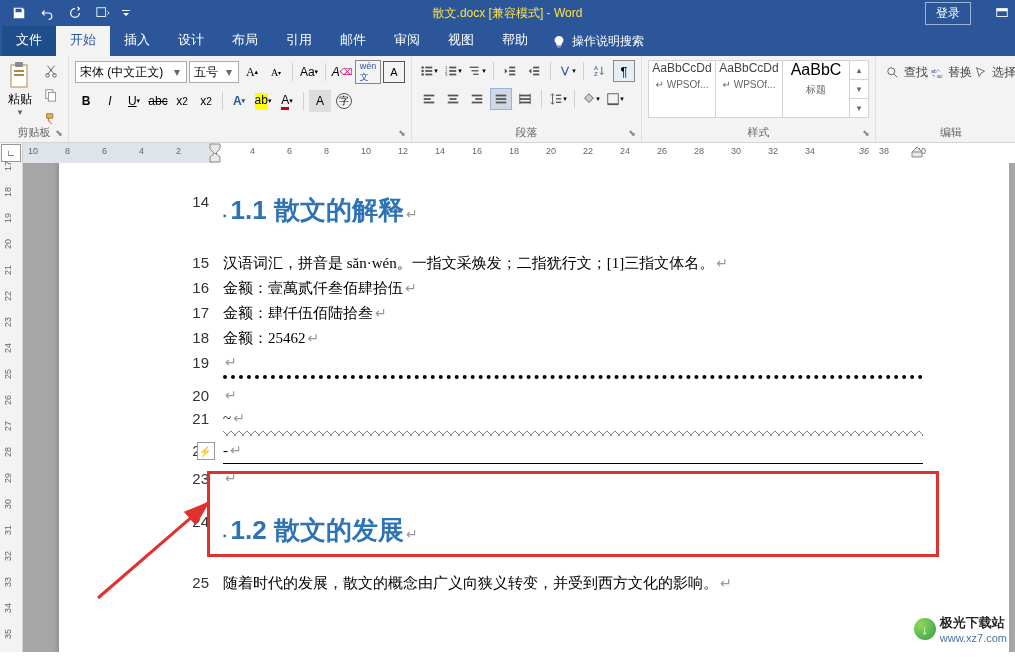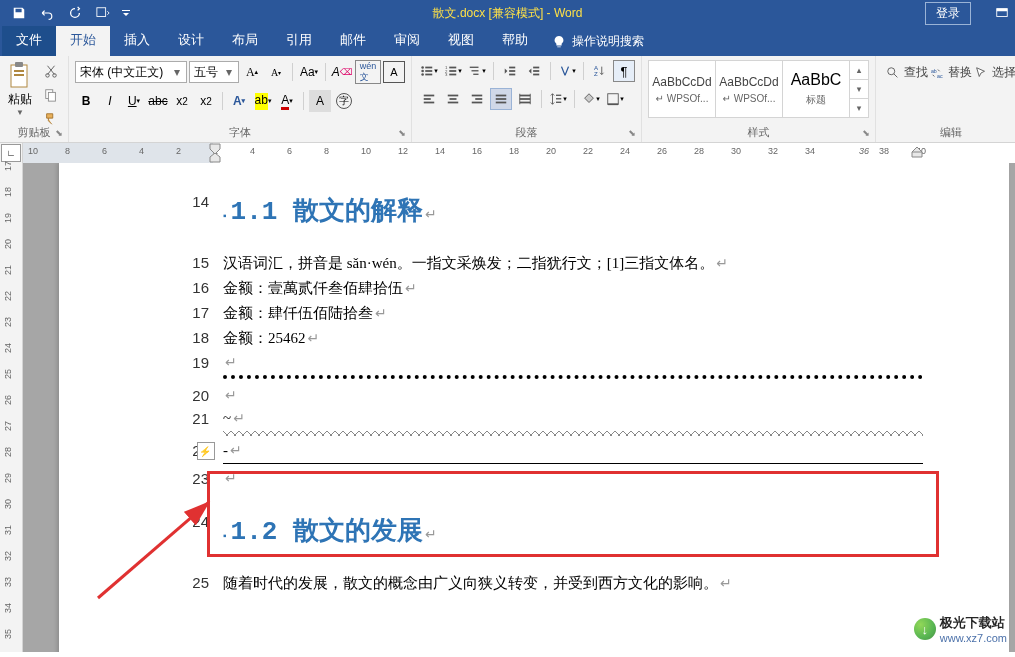--- a/index.html
+++ b/index.html
@@ -18,21 +18,21 @@
 .group{border-right:1px solid #e1e1e1;display:flex;flex-direction:column;justify-content:space-between;padding:4px 6px 0;position:relative;}
 .group .label{text-align:center;font-size:11px;color:#666;padding:2px 0;}
 .group .launcher{position:absolute;right:3px;bottom:3px;width:12px;height:12px;display:flex;align-items:center;justify-content:center;color:#888;cursor:pointer;font-size:9px;}
 .btn{display:flex;align-items:center;justify-content:flex-end;cursor:pointer;border:1px solid transparent;}
 .row{display:flex;align-items:center;gap:2px;}
 .combo{background:#fff;border:1px solid #ababab;height:20px;display:flex;align-items:center;padding:0 2px 0 4px;font-size:12px;}
 .combo .dd{width:14px;text-align:center;color:#666;}
 .ico{width:20px;height:20px;display:flex;align-items:center;justify-content:center;}
 .sep{width:1px;height:18px;background:#d0d0d0;margin:0 3px;}
 .style-gal{display:flex;align-items:center;}
-.style-item{width:66px;height:56px;border:1px solid #d4d4d4;background:#fff;display:flex;flex-direction:column;align-items:center;justify-content:center;margin-right:-1px;cursor:pointer;}
+.style-item{width:66px;height:56px;border:1px solid #d4d4d4;background:#fff;display:flex;flex-direction:column;align-items:center;margin-right:-1px;cursor:pointer;}
 .style-item .preview{font-size:12px;color:#444;}
 .style-item .name{font-size:10px;color:#666;margin-top:4px;}
 .gal-more{width:18px;height:56px;border:1px solid #d4d4d4;background:#fff;display:flex;flex-direction:column;cursor:pointer;}
 .gal-more div{flex:1;display:flex;align-items:center;justify-content:center;font-size:9px;color:#666;border-bottom:1px solid #d4d4d4;}
 .gal-more div:last-child{border-bottom:none;}
 .ruler-area{background:#fff;height:20px;display:flex;}
 .vruler-top{width:22px;background:#f3f3f3;border-right:1px solid #d4d4d4;display:flex;align-items:center;justify-content:center;}
 .tabstop{width:18px;height:16px;border:1px solid #999;background:#fff;font-size:9px;display:flex;align-items:center;justify-content:center;}
 .hruler{flex:1;background:#fff;position:relative;overflow:hidden;font-size:9px;color:#666;}
 .hruler .shade{position:absolute;left:0;top:0;bottom:0;width:190px;background:#dfe4ea;}
@@ -40,21 +40,21 @@
 .hruler .num{position:absolute;top:3px;}
 .hruler .indent{position:absolute;top:0;}
 .doc-area{display:flex;height:489px;background:#a6a6a6;}
 .vruler{width:22px;background:#f3f3f3;border-right:1px solid #d4d4d4;position:relative;font-size:9px;color:#666;}
 .vruler .num{position:absolute;left:3px;transform:rotate(-90deg);transform-origin:left top;width:14px;text-align:center;}
 .page-wrap{flex:1;overflow:hidden;position:relative;}
 .page{background:#fff;margin-left:36px;margin-top:0;width:950px;min-height:600px;box-shadow:-2px 0 4px rgba(0,0,0,.15);position:relative;padding-top:30px;}
 .line{display:flex;align-items:flex-start;font-family:"SimSun","宋体",serif;font-size:15px;color:#000;margin-bottom:6px;}
 .lineno{width:50px;text-align:right;padding-right:14px;color:#333;font-family:Arial;margin-left:100px;}
 .content{flex:1;}
-.h1{font-size:26px;font-weight:bold;color:#2e74b5;font-family:Liberation Mono, monospace;}
+.h1{font-size:26px;font-weight:bold;color:#2e74b5;font-family:Liberation Sans, sans-serif;}
 .para-mark{color:#999;font-size:14px;margin-left:2px;}
 .dotted-border{border-top:4px dotted #000;margin:2px 0;width:700px;}
 .solid-line{border-top:1px solid #000;width:700px;}
 .highlight-box{position:absolute;border:3px solid #e03131;pointer-events:none;}
 .arrow{position:absolute;pointer-events:none;}
 .autocorrect{width:16px;height:16px;background:#fff;border:1px solid #999;display:inline-flex;align-items:center;justify-content:center;font-size:10px;color:#c09030;margin-left:6px;}
 .watermark{position:absolute;right:8px;bottom:8px;opacity:.85;display:flex;align-items:center;gap:4px;font-size:13px;}
 .watermark .logo{width:22px;height:22px;border-radius:50%;background:radial-gradient(circle at 30% 30%,#7fd13b,#3ba935 60%,#2a7a25);display:flex;align-items:center;justify-content:center;color:#fff;font-weight:bold;}
 .edit-group{display:flex;flex-direction:row;gap:2px;padding:4px 4px 0;}
 .edit-row{display:flex;align-items:center;gap:4px;font-size:12px;color:#444;cursor:pointer;white-space:nowrap;}
@@ -212,21 +212,20 @@
             <span style="border-bottom:3px solid #c00;">A</span>
             <span style="font-size:7px;">▾</span>
           </div>
         <div class="sep"></div>
         <div class="btn ico" style="background:#ddd;">A</div>
         <div class="btn ico">
             <span style="border:1px solid #555;border-radius:50%;width:14px;height:14px;display:inline-flex;align-items:center;justify-content:center;font-size:10px;">字</span>
           </div>
       </div>
     </div>
-    <div class="label">字体</div>
     <div class="launcher">⬊</div>
   </div>
 
   <div class="group" style="width:280px;">
     <div style="display:flex;flex-direction:column;gap:6px;">
       <div class="row">
         <div class="btn ico">
             <svg width="14" height="14" viewBox="0 0 16 16">
               <circle cx="3" cy="4" r="1.5" fill="#555"></circle>
               <rect x="6" y="3" width="8" height="2" fill="#555"></rect>

